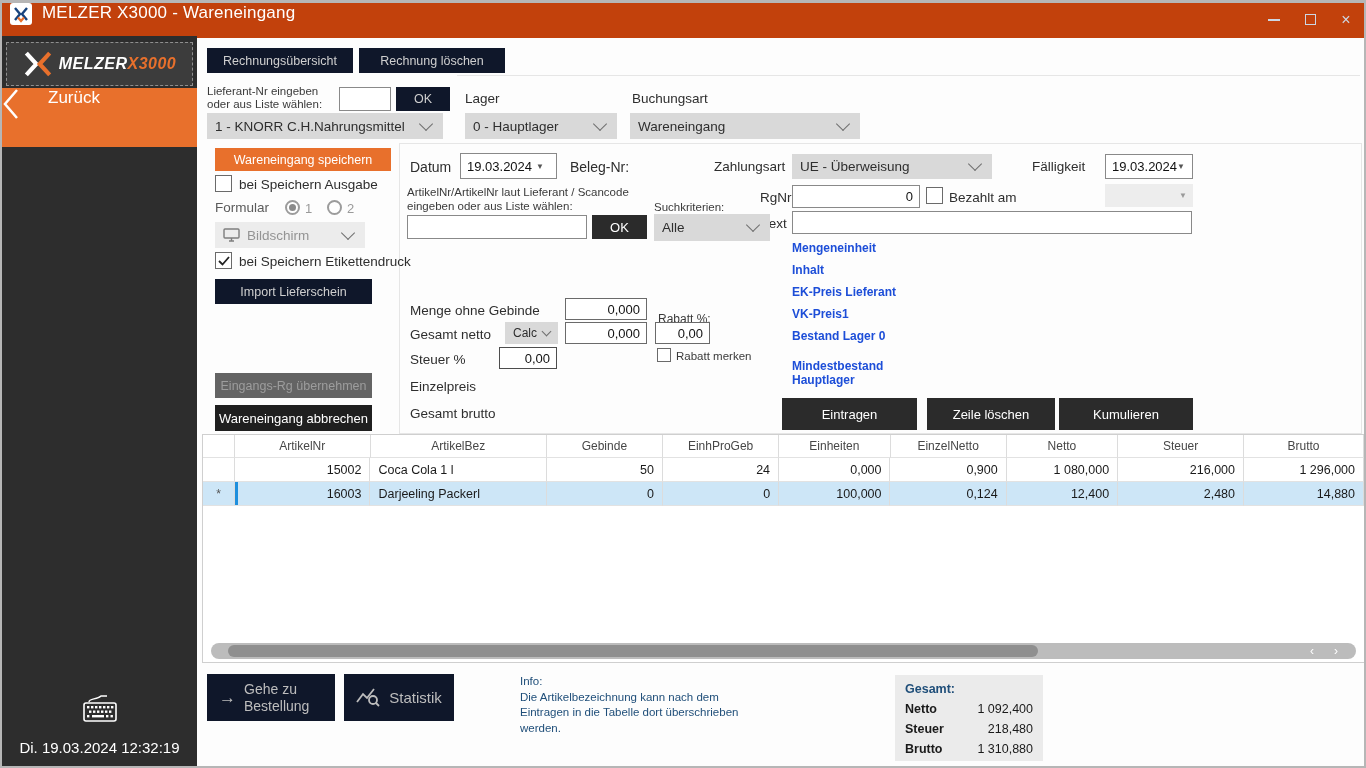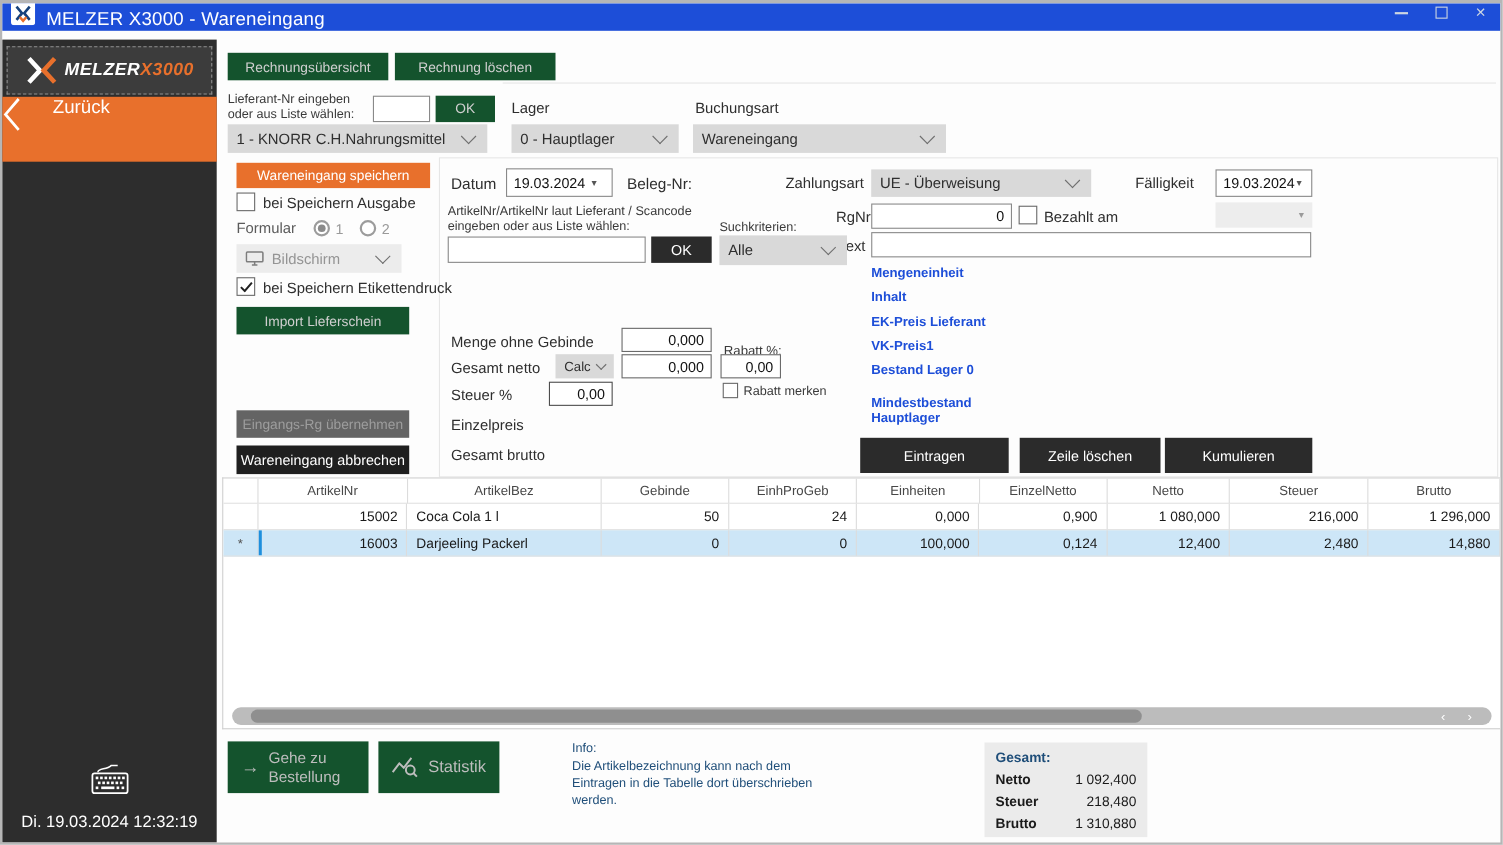--- a/index.html
+++ b/index.html
@@ -1,34 +1,34 @@
 <!DOCTYPE html>
 <html><head>
 <meta charset="utf-8">
 <style>
 *{box-sizing:border-box;margin:0;padding:0}
 html,body{width:1366px;height:768px}
 body{font-family:"Liberation Sans",sans-serif;background:#9a9a9a}
 #app{position:relative;width:1366px;height:768px;background:#fdfdfd;overflow:hidden;border:2px solid #b6b6b6;border-top:3px solid #b6b6b6}
 .abs{position:absolute}
 
-#titlebar{position:absolute;top:0;left:0;right:0;height:25px;background:#1d4ed8;display:flex;align-items:flex-end;color:#fff}
+#titlebar{position:absolute;top:0;left:0;right:0;height:35px;background:#c2410c;display:flex;align-items:flex-start;color:#fff}
 #titlebar .title{font-size:17px;margin-left:10px;letter-spacing:.2px}
 .winbtn{width:36px;height:33px;display:flex;align-items:center;justify-content:center;color:#cdd6e2}
 
 #sidebar{position:absolute;top:33px;left:0;width:195px;bottom:0;background:#2D2D2D}
 #logobox{position:absolute;top:6px;left:4px;width:187px;height:44px;background:#3C3C3C;border:1px dashed #8f8f8f;display:flex;align-items:center;justify-content:center;gap:6px}
 .brand{color:#fff;font-weight:bold;font-size:16px;font-style:italic;letter-spacing:.5px}
 .brandx{color:#E8702C;font-weight:bold;font-size:16px;font-style:italic;letter-spacing:.5px}
 #backbtn{position:absolute;top:52px;left:0;right:0;height:59px;background:#E8702C;display:flex;align-items:flex-start;color:#fff;cursor:pointer}
 #backbtn .lbl{font-size:17px;margin-left:28px}
 #datetime{position:absolute;bottom:10px;left:0;right:0;text-align:center;color:#fff;font-size:15px}
 
 .btn{display:flex;align-items:center;justify-content:center;cursor:pointer}
-.bgry{background:#14532d;color:#cfcfcf;font-size:12.5px}
+.bgry{background:#0f172a;color:#cfcfcf;font-size:12.5px}
 .bgry2{background:#646464;color:#9d9d9d;font-size:12.5px}
 .bdark{background:#2b2b2b;color:#fff;font-size:13px}
 .borange{background:#E8702C;color:#fff;font-size:12.5px}
 .dd{background:#d9d9d9;display:flex;align-items:center;font-size:13.5px;color:#2e2e2e;padding-left:8px;cursor:pointer}
 .dd.dis{background:#ededed;color:#9a9a9a}
 .chev{width:10px;height:10px;border-right:1.6px solid #6f6f6f;border-bottom:1.6px solid #6f6f6f;transform:rotate(45deg);margin-left:auto;margin-right:12px;margin-top:-5px}
 .chev.sm{width:7px;height:7px;margin-right:8px;margin-top:-3px}
 .inp{background:#fff;border:1px solid #898989;font-size:13px;color:#111;display:flex;align-items:center;padding:0 6px}
 .num{justify-content:flex-end}
 .lbl13{font-size:13.5px;color:#2e2e2e}

